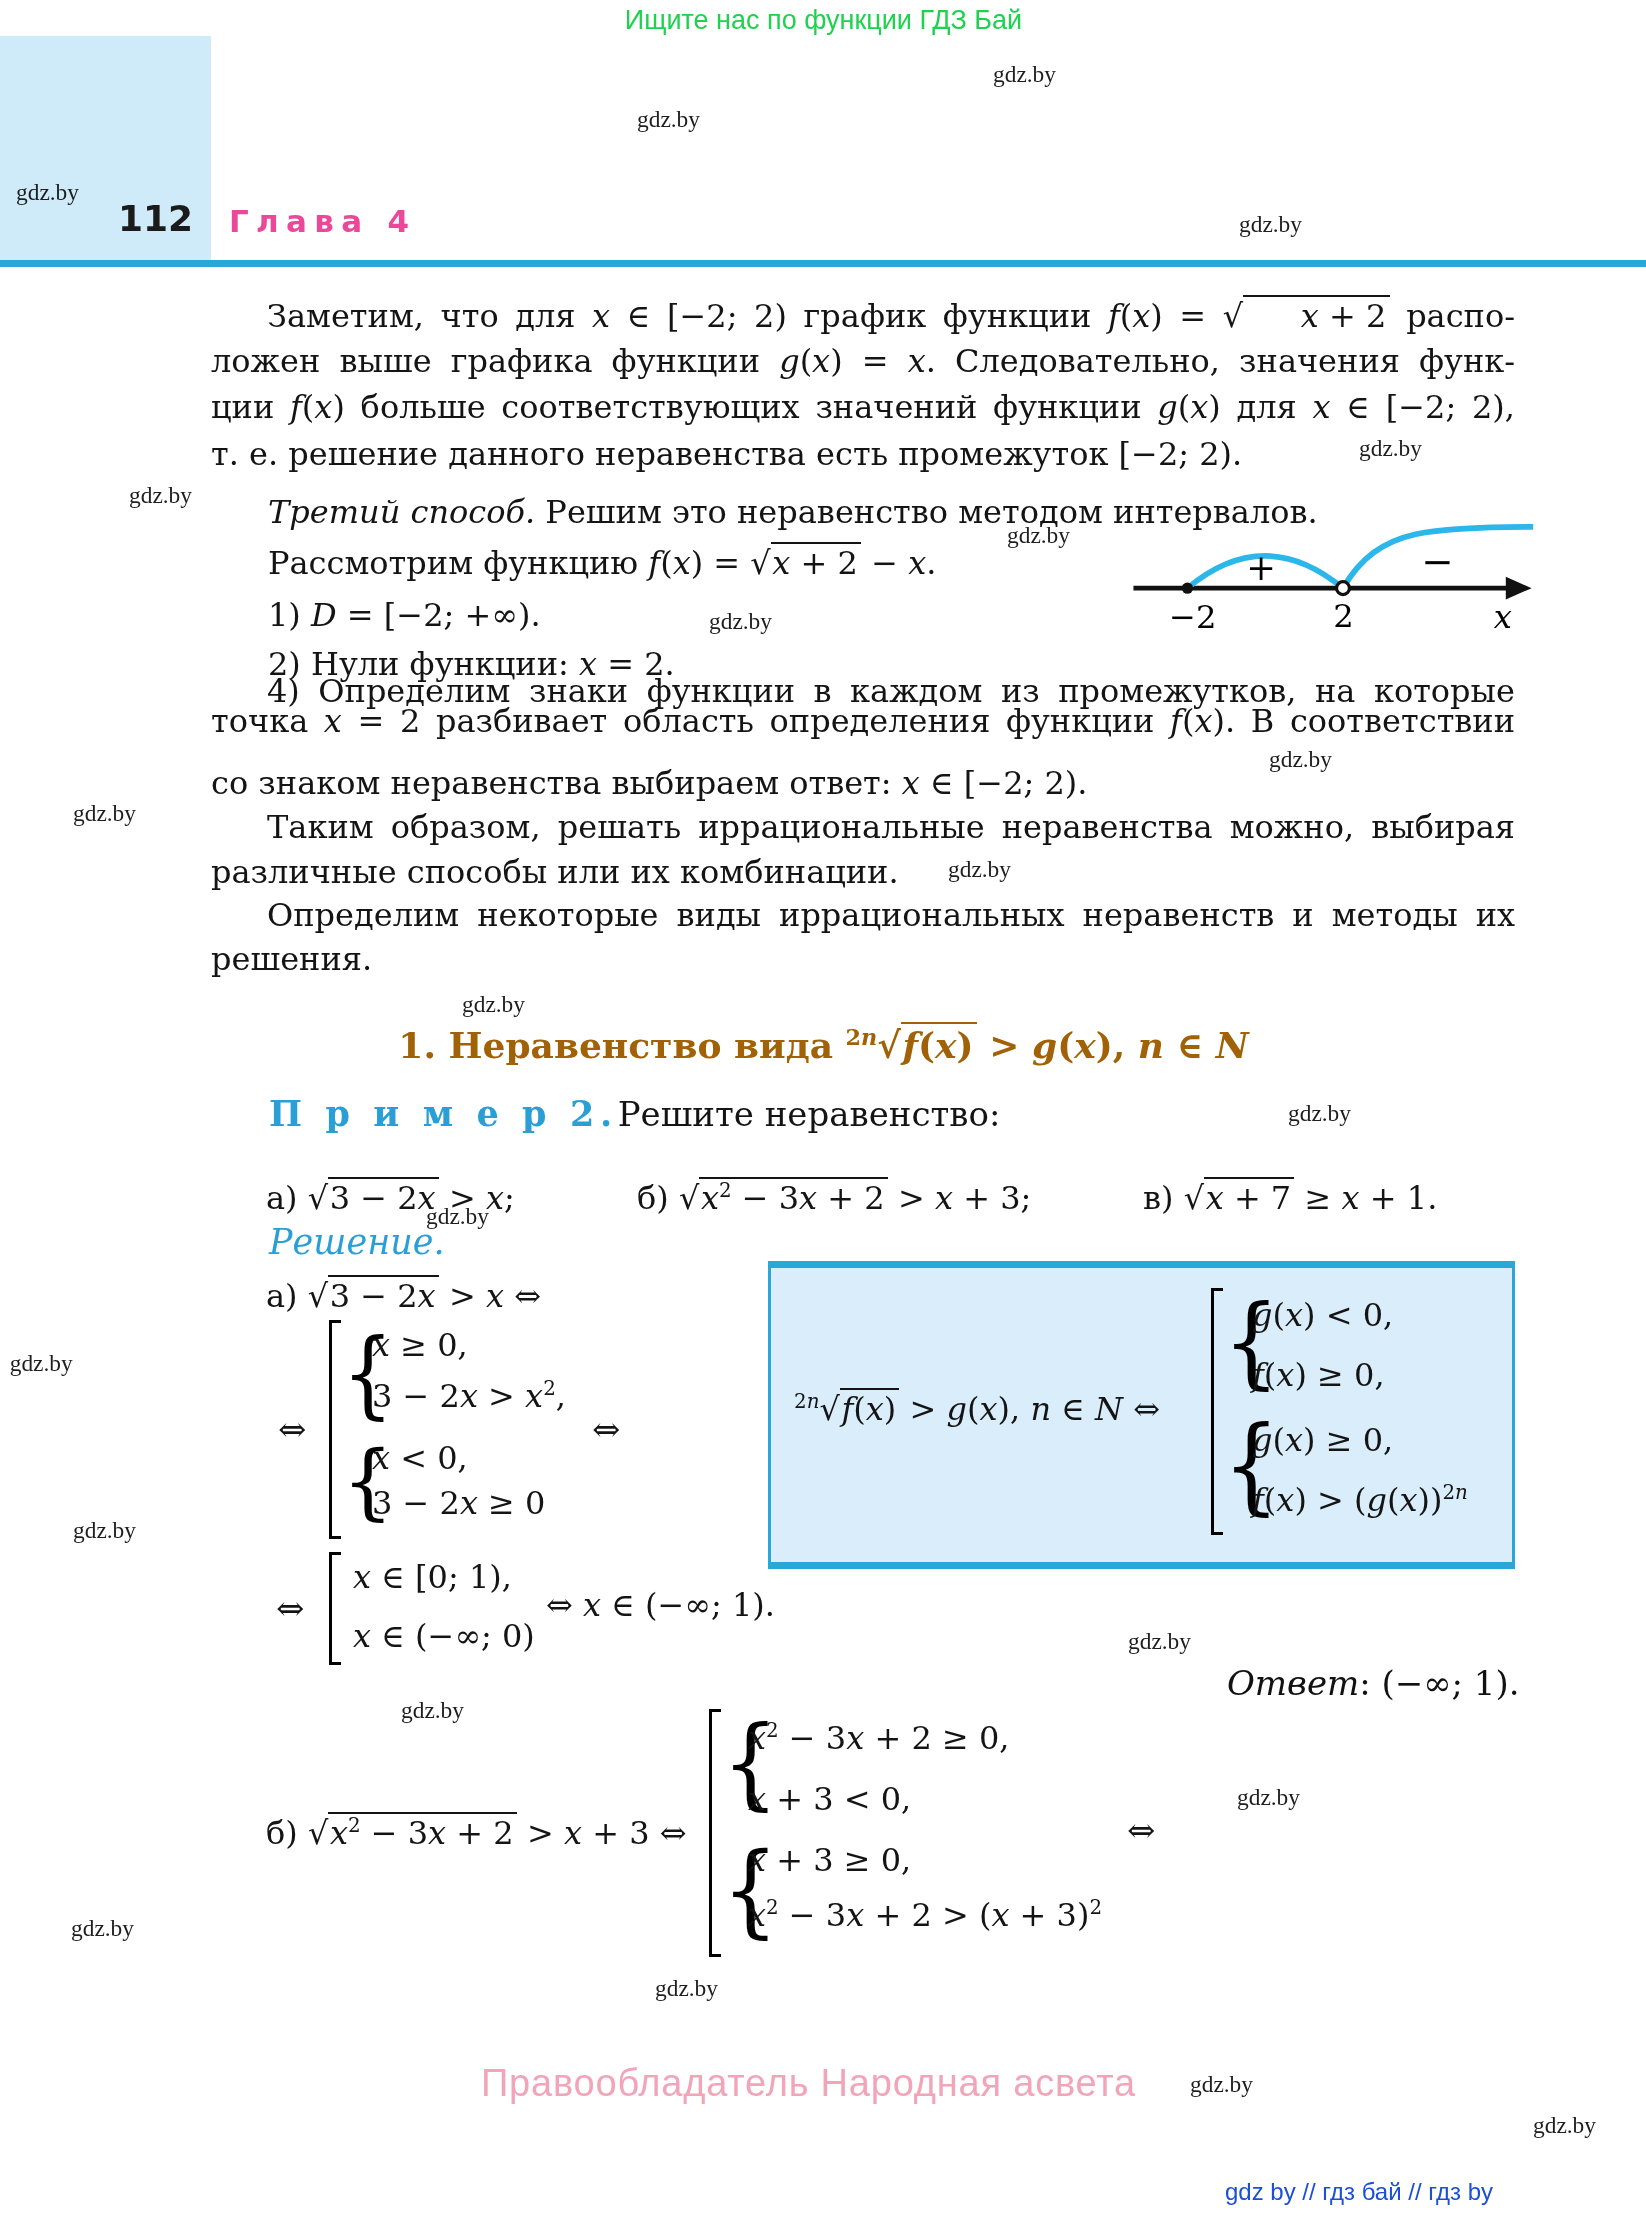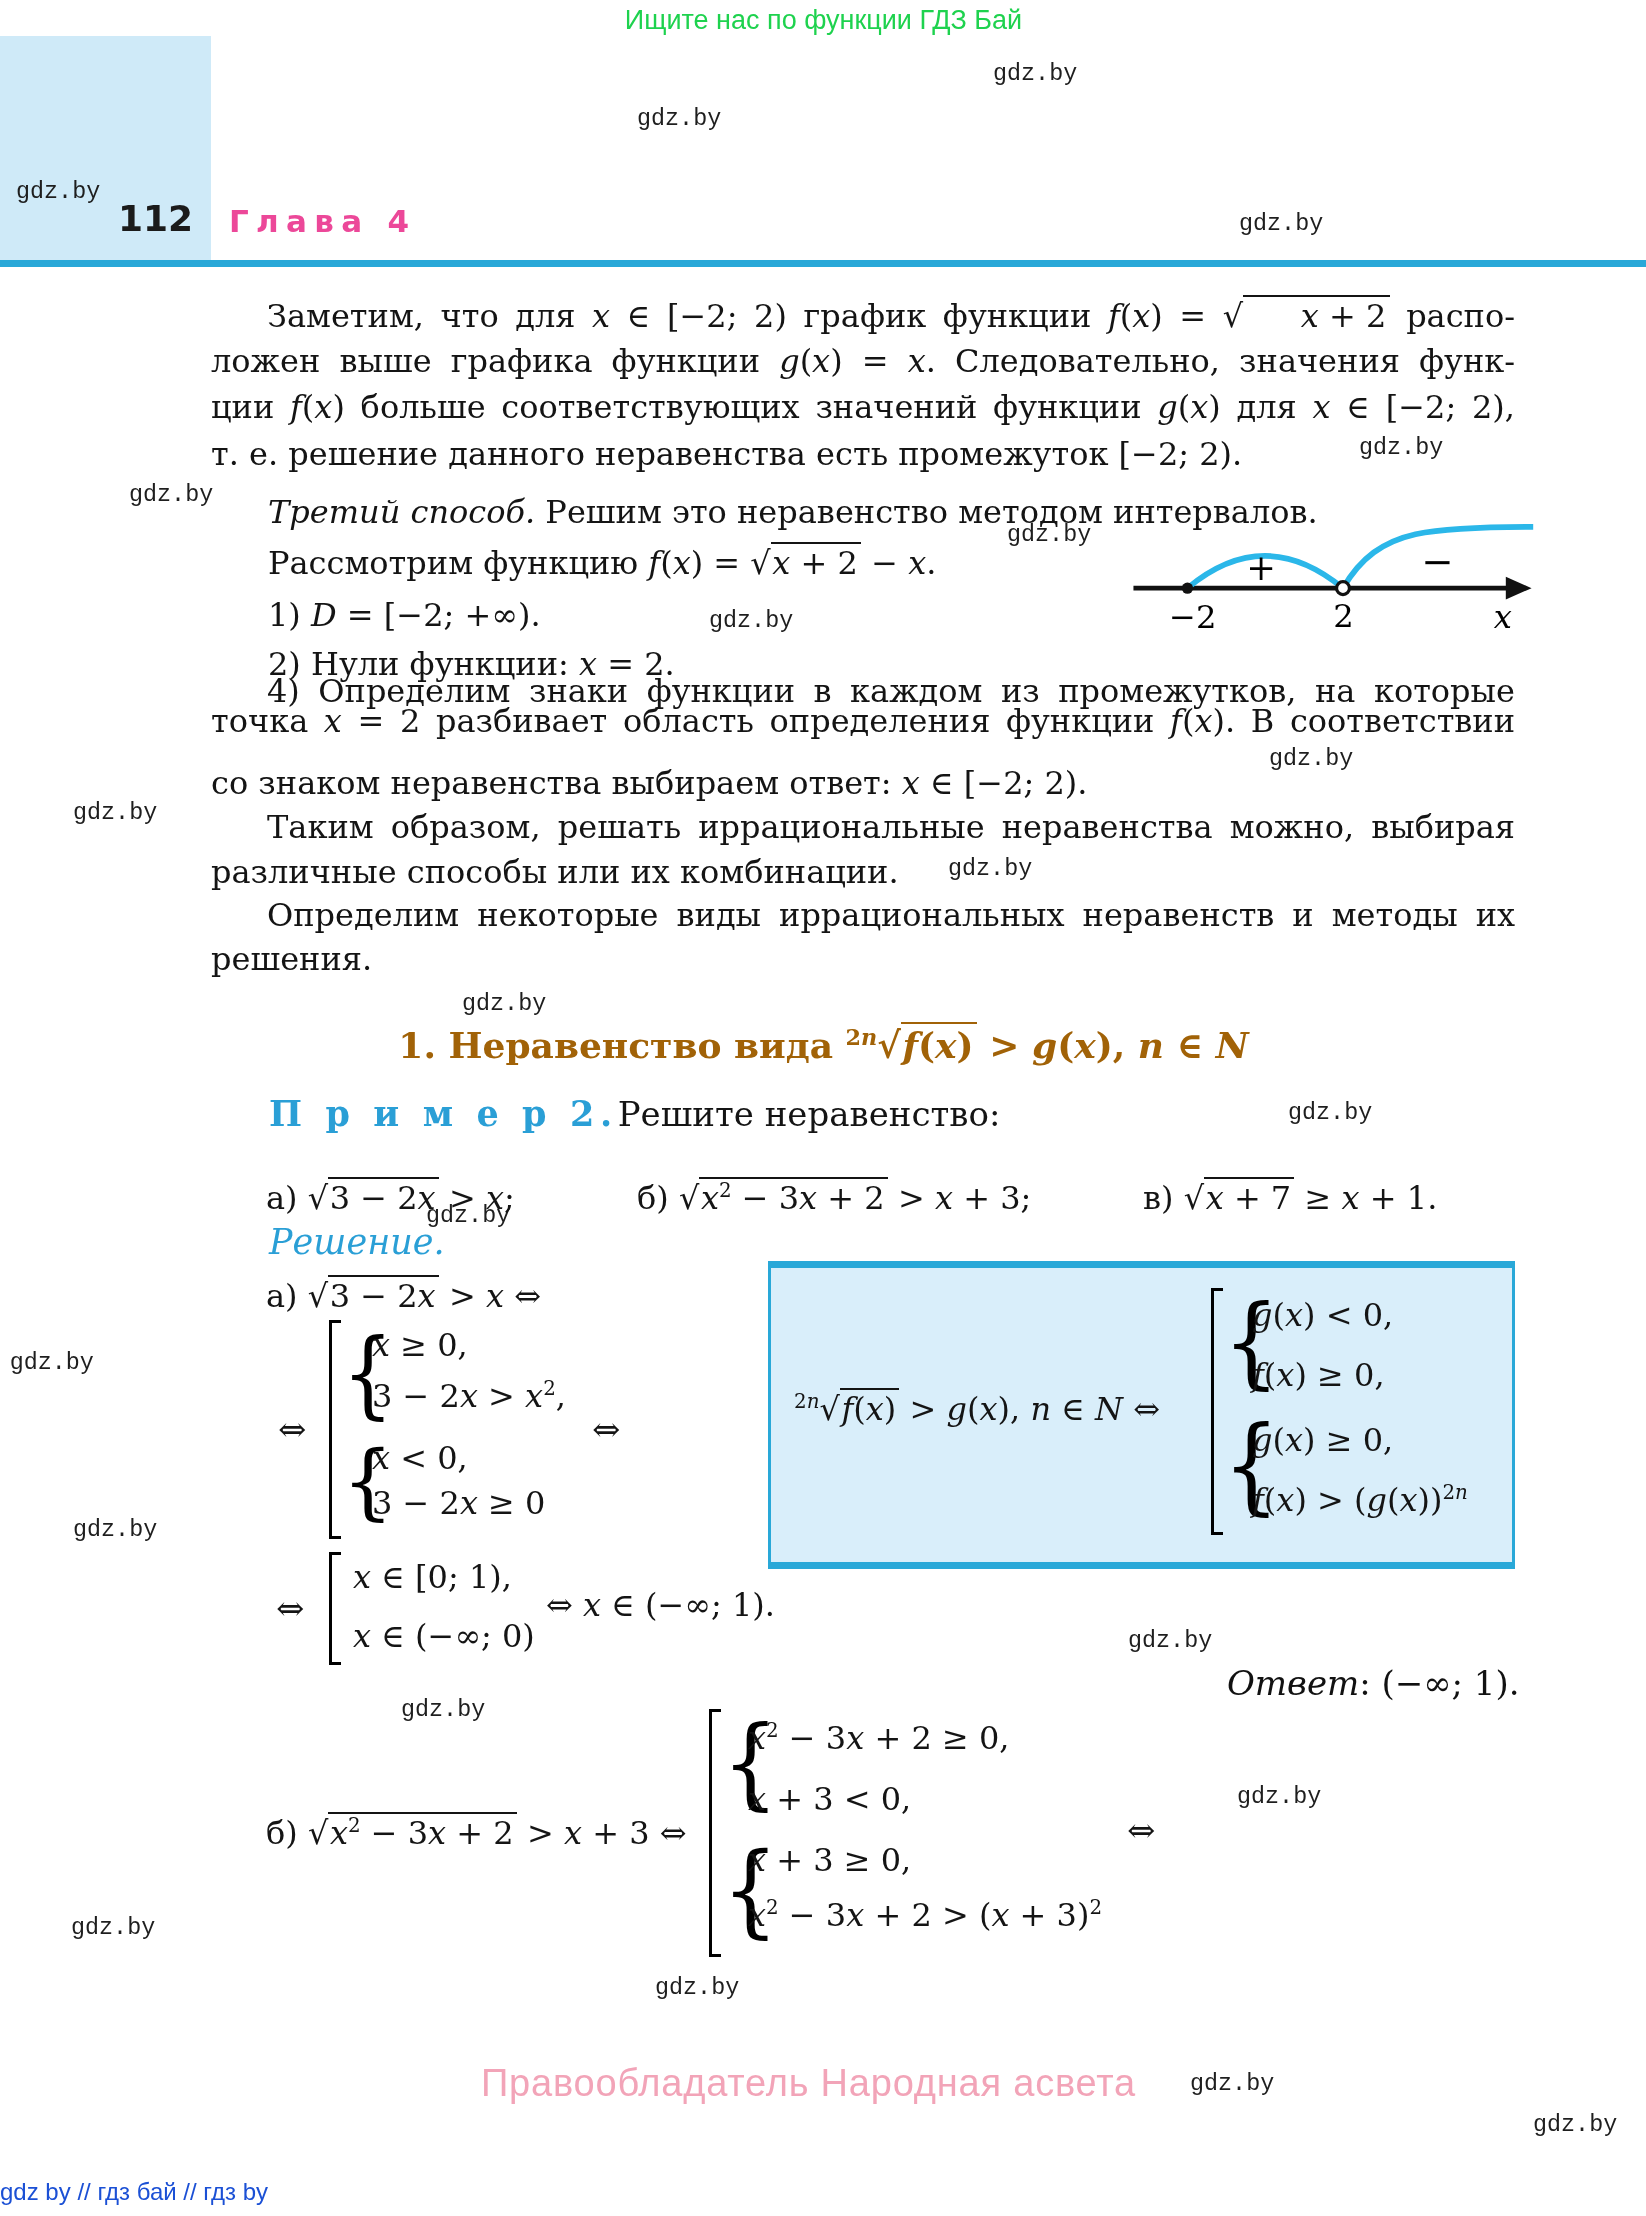--- a/index.html
+++ b/index.html
@@ -8,21 +8,21 @@
     width:1647px;height:2216px;
     background:#ffffff;
     font-family:"DejaVu Serif","Liberation Serif",serif;
     color:#111;
     overflow:hidden;
   }
   .abs{position:absolute;}
   .line{position:absolute;font-size:32px;white-space:nowrap;color:#141414;}
   .just{white-space:normal;width:1304px;text-align:justify;text-align-last:justify;}
   .ind{text-indent:56px;}
-  .wm{position:absolute;font-family:Liberation Mono, monospace;
+  .wm{position:absolute;font-family:Liberation Serif, serif;
       font-size:23.4px;color:#1e1e1e;white-space:nowrap;}
   .banner{position:absolute;left:0;top:4.8px;width:100%;text-align:center;
       font-family:"Liberation Sans","DejaVu Sans",sans-serif;font-size:27px;}
   .hbox{position:absolute;left:0;top:36px;width:211px;height:224px;background:#cfeaf8;}
   .hrule{position:absolute;left:0;top:260px;width:1647px;height:7.3px;background:#29a8d8;}
   .pagenum{position:absolute;left:118px;top:198px;font-family:"DejaVu Sans","Liberation Sans",sans-serif;
       font-size:36px;font-weight:bold;color:#1b1b1b;}
   .chapter{position:absolute;left:229px;top:203px;font-family:"DejaVu Sans","Liberation Sans",sans-serif;
       font-size:31px;font-weight:700;letter-spacing:7.3px;color:#ec4899;}
   .ov{display:inline-block;border-top:2.4px solid currentColor;padding:0.8px 3.2px 0 1.6px;line-height:1.15;}
@@ -33,21 +33,21 @@
   .solution{position:absolute;left:269px;top:1222px;font-size:35px;font-weight:normal;font-style:italic;}
   .sqb{position:absolute;width:12px;border-left:3.2px solid #000;border-top:3.2px solid #000;
       border-bottom:3.2px solid #000;box-sizing:border-box;}
   .br{position:absolute;font-family:"DejaVu Serif",serif;line-height:1;transform-origin:top left;color:#000;}
   .arr{position:absolute;font-size:34px;color:#141414;}
   .bluebox{position:absolute;left:768px;top:1261px;width:747px;height:308px;background:#d9eefa;
       border:3.2px solid #29a8d8;border-top:7.3px solid #29a8d8;border-bottom:7.3px solid #29a8d8;box-sizing:border-box;}
   .answer{position:absolute;left:1227px;top:1663px;font-size:34px;}
   .publisher{position:absolute;left:481px;top:2062px;font-size:38px;
       font-family:"Liberation Sans","DejaVu Sans",sans-serif;letter-spacing:0.8px;}
-  .links{position:absolute;left:0;top:2178px;width:1493px;text-align:left;
+  .links{position:absolute;left:0;top:2178px;width:1493px;text-align:right;
       font-family:"Liberation Sans","DejaVu Sans",sans-serif;font-size:24px;}
   svg text{font-family:"DejaVu Serif",serif;}
 </style>
 </head>
 <body>
 
 <div class="banner" style="color:#1ed24e">Ищите нас по функции ГДЗ Бай</div>
 
 <div class="hbox"></div>
 <div class="hrule"></div>

